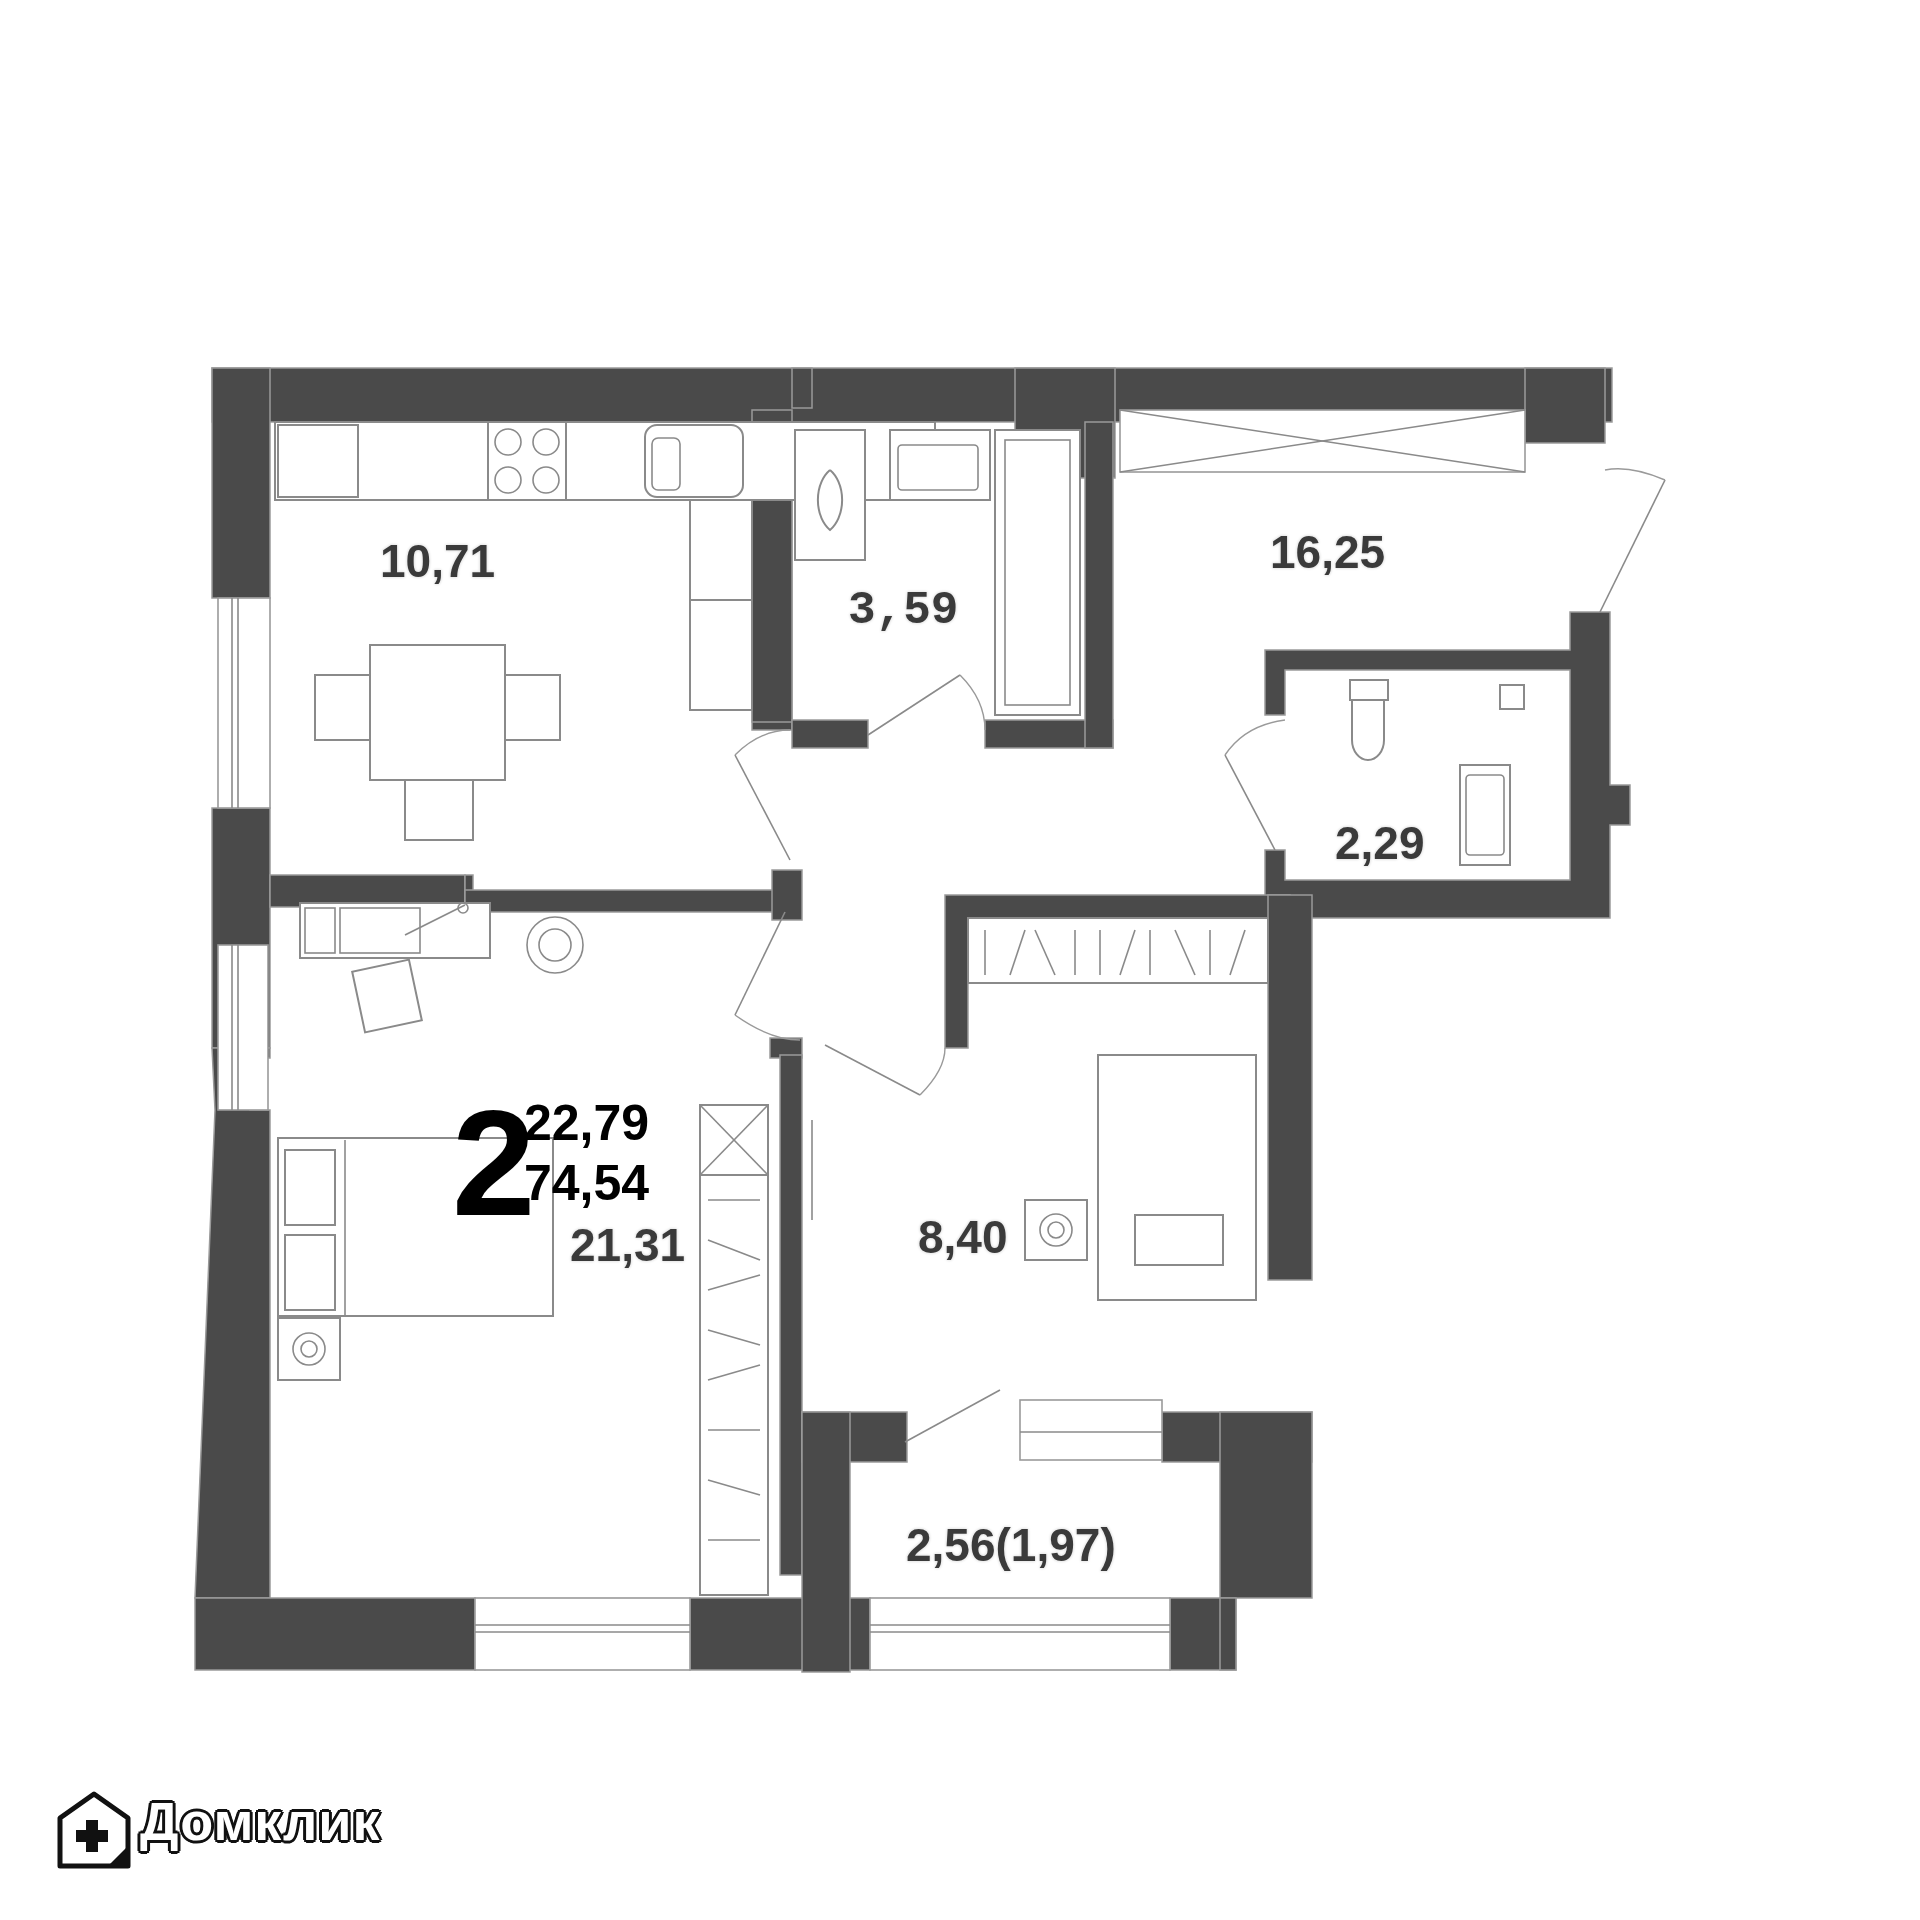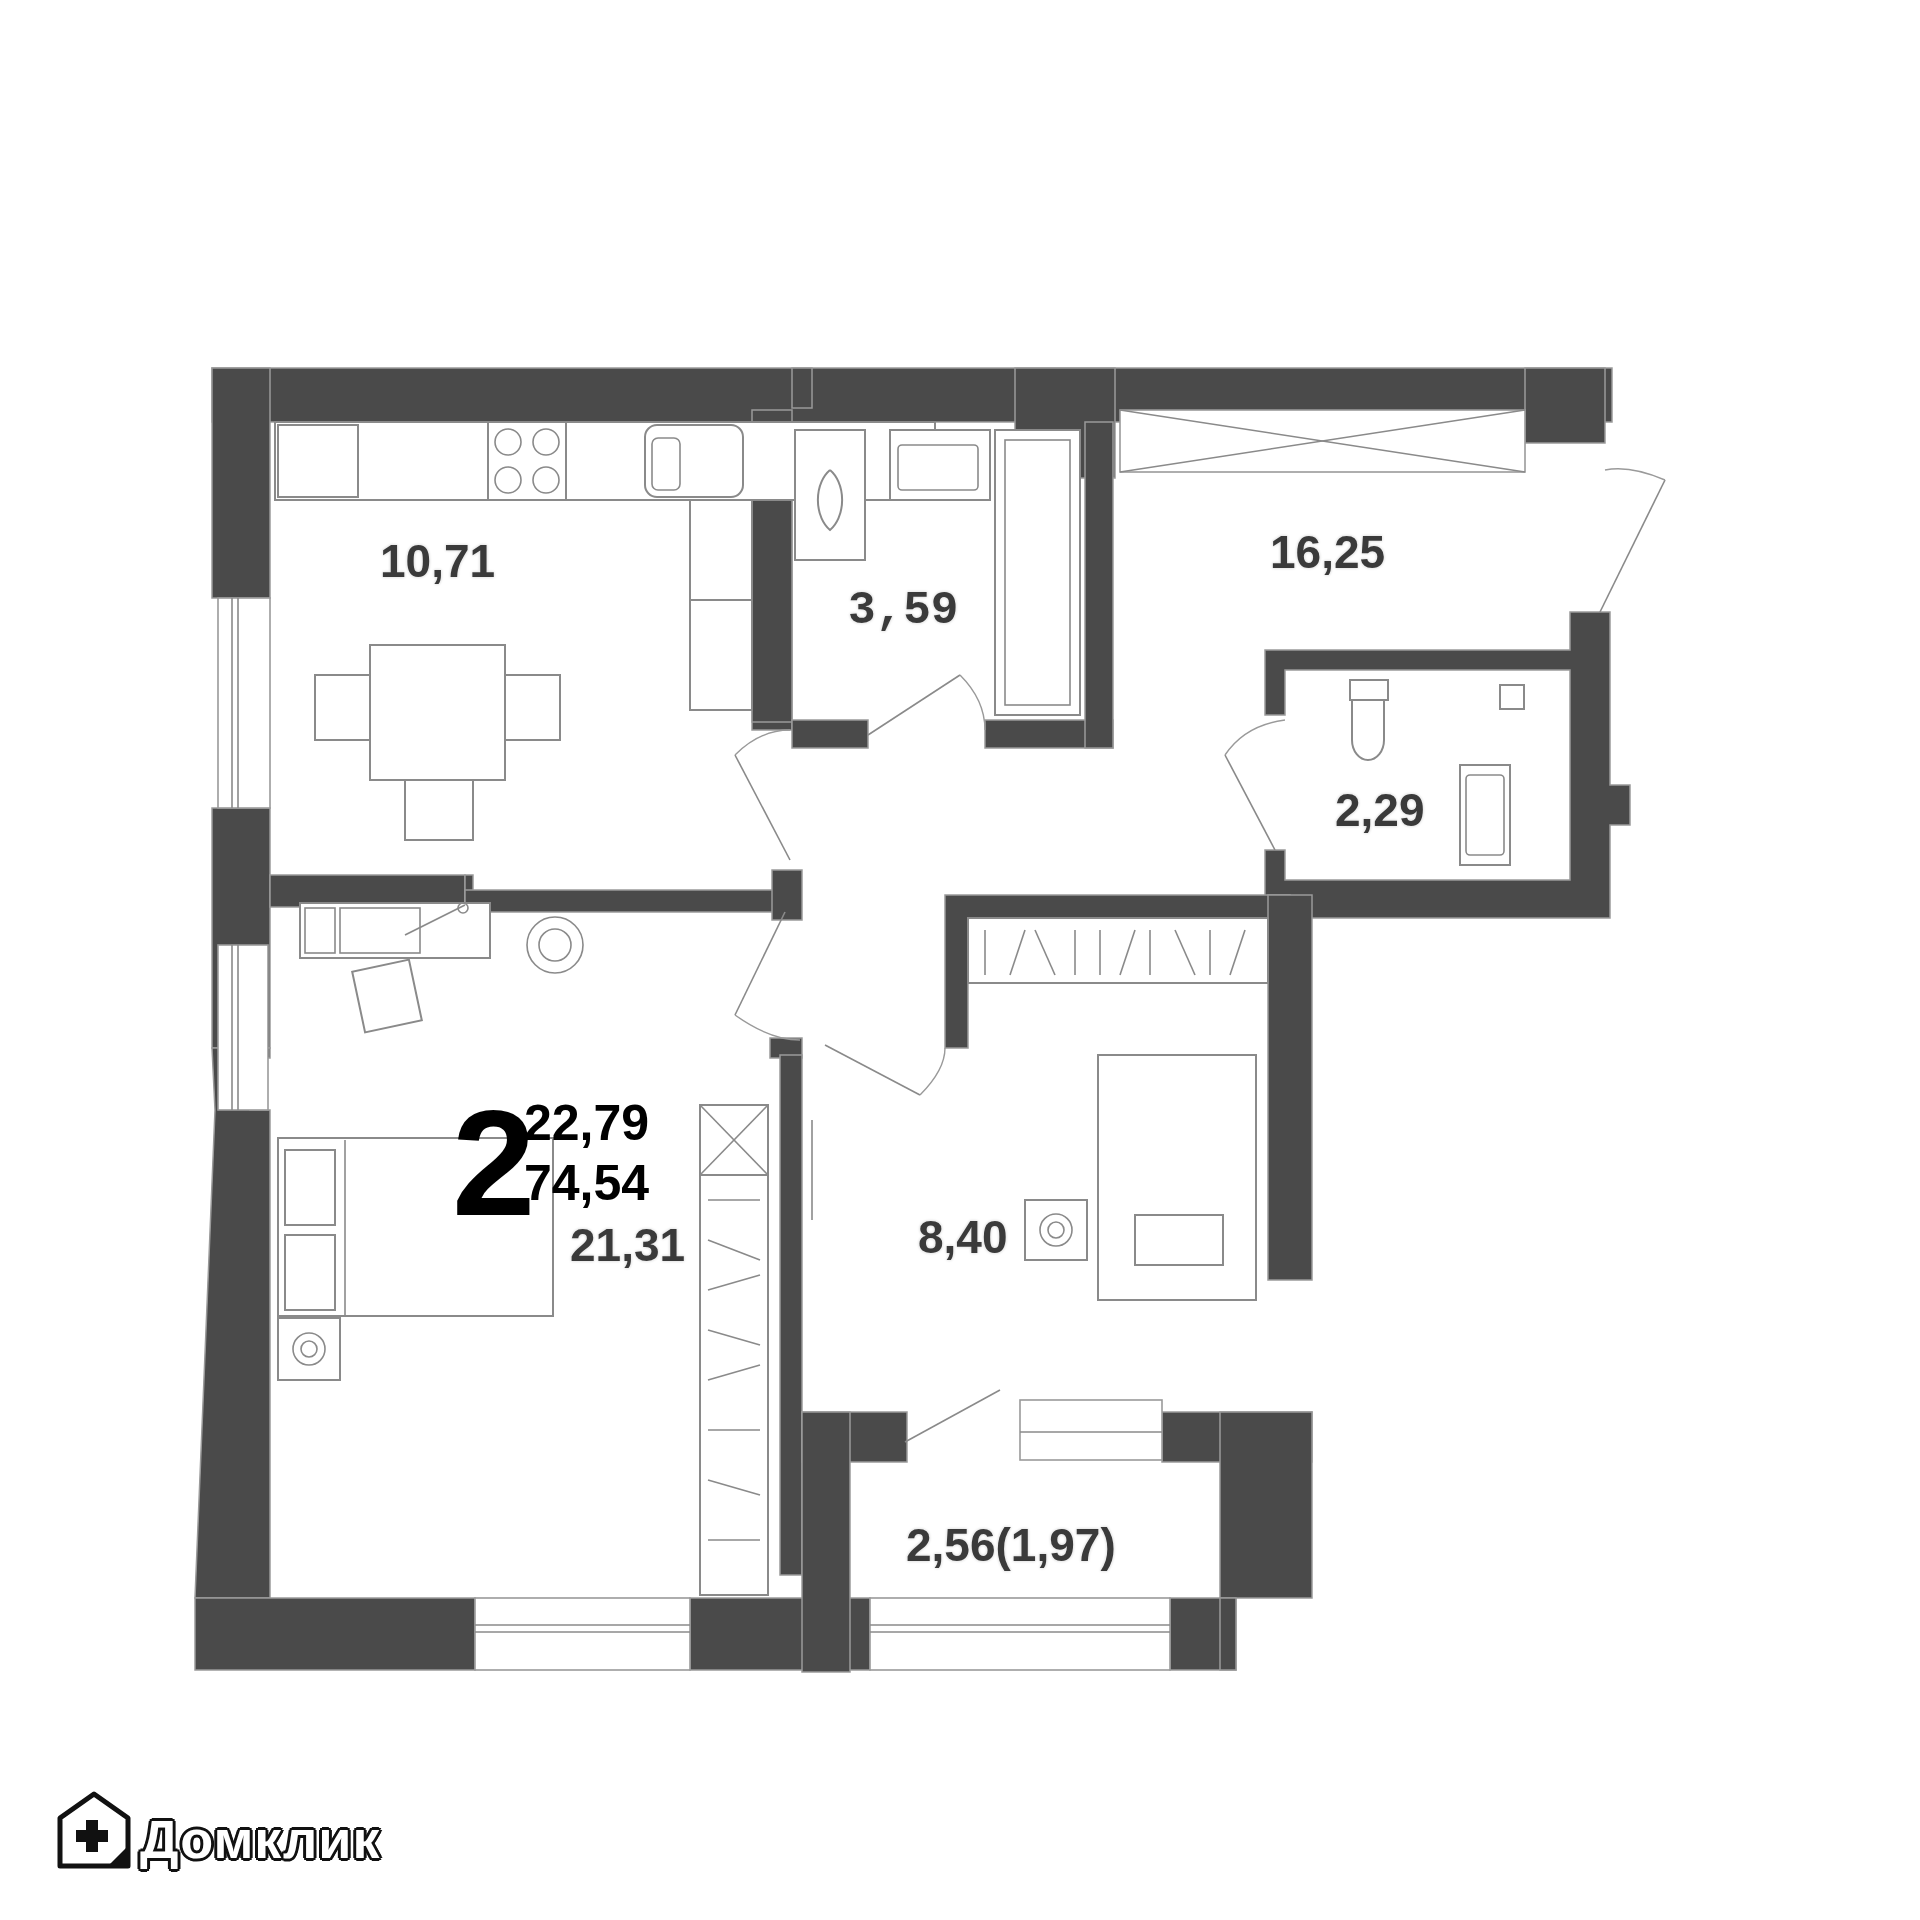--- a/index.html
+++ b/index.html
@@ -13,21 +13,21 @@
     .arc { fill: none; stroke: #9a9a9a; stroke-width: 1.4; }
     .area-label {
       position: absolute; font-weight: bold; color: #3a3a3a;
       font-size: 46px; letter-spacing: 0px; white-space: nowrap;
       text-shadow: 0 0 2px #ffffff, 0 0 3px #bbbbbb;
     }
     .summary { position: absolute; left: 452px; top: 1098px; height: 130px; width: 240px; color: #000; }
     .summary .rooms { position: absolute; left: 0; top: -10px; font-size: 150px; font-weight: bold; line-height: 1; }
     .summary .living { position: absolute; left: 72px; top: 0px; font-size: 50px; font-weight: bold; line-height: 1; }
     .summary .total { position: absolute; left: 72px; top: 60px; font-size: 50px; font-weight: bold; line-height: 1; }
-    .logo { position: absolute; left: 56px; top: 1790px; height: 80px; display: flex; align-items: flex-end; }
+    .logo { position: absolute; left: 56px; top: 1790px; height: 80px; display: flex; align-items: flex-start; }
     .logo-icon { width: 76px; height: 80px; }
     .logo-text { font-size: 54px; font-weight: bold; color: #ffffff; margin-left: 8px;
       text-shadow: -3px 0 #111, 3px 0 #111, 0 -3px #111, 0 3px #111, -2px -2px #111, 2px 2px #111, -2px 2px #111, 2px -2px #111; letter-spacing: 1px; }
   </style>
 </head>
 <body>
 
 <svg id="plan" viewBox="0 0 1920 1920" xmlns="http://www.w3.org/2000/svg">
 
   <g>
@@ -195,21 +195,21 @@
     <rect class="furn" x="1025" y="1200" width="62" height="60"></rect>
     <circle class="furn-thin" cx="1056" cy="1230" r="16"></circle>
     <circle class="furn-thin" cx="1056" cy="1230" r="8"></circle>
     <line class="furn-thin" x1="812" y1="1120" x2="812" y2="1220"></line>
   </g>
 </svg>
 
 <div class="area-label" style="left:380px; top:534px;">10,71</div>
 <div class="area-label" style="left:848px; top:585px;font-family:Liberation Mono, monospace;">3,59</div>
 <div class="area-label" style="left:1270px; top:525px;">16,25</div>
-<div class="area-label" style="left:1335px; top:783px;">2,29</div>
+<div class="area-label" style="left:1335px; top:816px;">2,29</div>
 <div class="area-label" style="left:570px; top:1218px;">21,31</div>
 <div class="area-label" style="left:918px; top:1210px;">8,40</div>
 <div class="area-label" style="left:906px; top:1518px;">2,56(1,97)</div>
 
 <div class="summary">
   <div class="rooms">2</div>
   <div class="living">22,79</div>
   <div class="total">74,54</div>
 </div>
 

